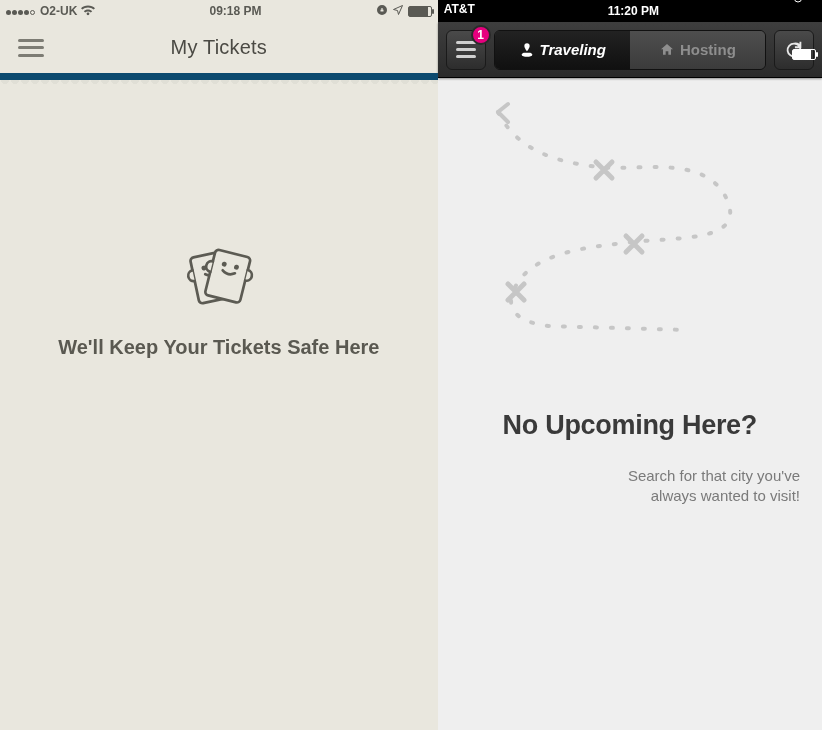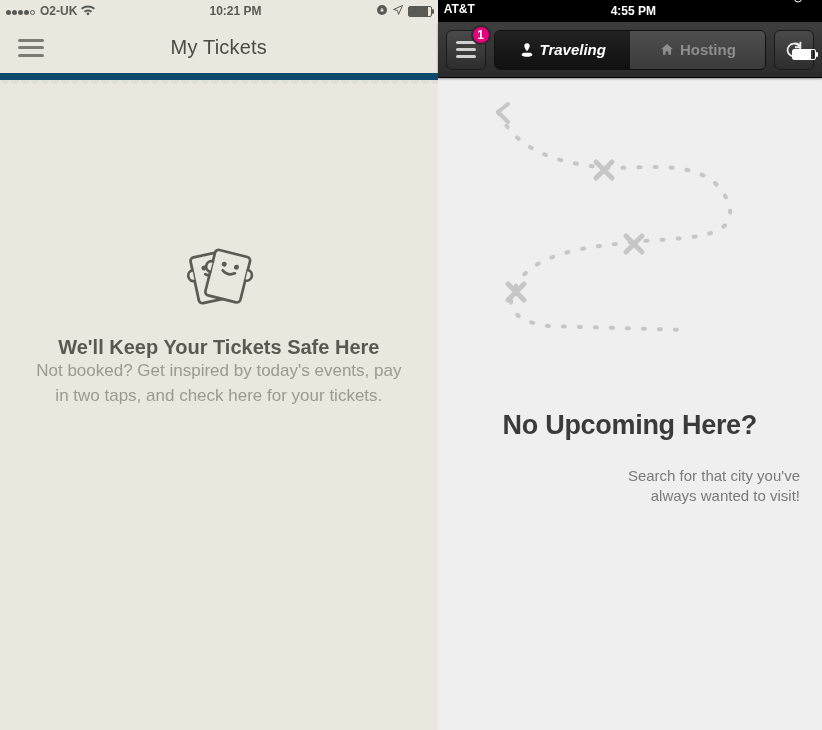--- a/index.html
+++ b/index.html
@@ -19,21 +19,21 @@
   .hamburgerL { position:absolute; left:18px; top:50%; transform:translateY(-50%); width:26px; height:18px; display:flex; flex-direction:column; justify-content:space-between; cursor:pointer;}
   .hamburgerL span{ display:block; height:3px; background:#7d7c74; border-radius:2px;}
   .titleL { font-size:20px; font-weight:500; color:#4b4a44; letter-spacing:.2px; }
   .tear { height:8px; background:
       radial-gradient(circle at 5px 0, #e0dfd6 4px, transparent 4px) repeat-x,
       #e9e7de;
     background-size:10px 8px;
   }
   .bodyL { flex:1; display:flex; flex-direction:column; align-items:center; padding:150px 30px 0; }
   .ticketArt { width:90px; height:72px; margin-bottom:26px; }
-  .headL { font-size:20px; font-weight:600; color:#5a5951; text-align:center;}
+  .headL { font-size:20px; font-weight:600; color:#5a5951; margin-bottom:14px; text-align:center;}
   .subL  { font-size:17px; line-height:1.45; color:#9c9a90; text-align:center; font-weight:300; }
   
   .right { width:411px; background:#efefef; }
   .statusR { height:22px; background:#000; color:#fff; display:flex; align-items:center; justify-content:space-between; padding:0 6px; font-size:12px; font-weight:600; }
   .statusR .sl, .statusR .sr { display:flex; align-items:flex-start; gap:14px;flex-direction:column; }
   .bars { display:flex; align-items:flex-end; gap:1px; height:10px;}
   .bars span{ width:3px; background:#fff;}
   .bars span:nth-child(1){height:3px;} .bars span:nth-child(2){height:5px;}
   .bars span:nth-child(3){height:7px;} .bars span:nth-child(4){height:9px;}
   .bars span:nth-child(5){height:10px; background:#555;}
@@ -63,21 +63,21 @@
   <div class="statusL">
     <div class="sl">
       <span class="dots">
         <span></span><span></span><span></span><span></span><span class="hollow"></span>
       </span>
       <span>O2-UK</span>
       <svg class="wifi" viewBox="0 0 20 16">
           <path fill="#5a5a54" d="M10 14a2 2 0 1 0 0-4 2 2 0 0 0 0 4zm0-14C6 0 2.4 1.5 0 4l2 2c2-2 4.8-3 8-3s6 1 8 3l2-2C17.6 1.5 14 0 10 0zm0 6c-2.3 0-4.4.9-6 2.3l2 2c1-1 2.4-1.5 4-1.5s3 .5 4 1.5l2-2C14.4 6.9 12.3 6 10 6z"></path>
         </svg>
     </div>
-    <div>10:21 PM</div>
+    <div>09:18 PM</div>
     <div class="sr">
       <span>
         <svg width="12" height="12" viewBox="0 0 24 24">
             <path fill="#5a5a54" d="M12 2a10 10 0 1 0 10 10A10 10 0 0 0 12 2zm3 13H9v-3a1 1 0 0 1 1-1v-1a2 2 0 1 1 4 0v1a1 1 0 0 1 1 1zm-2-4v-1a1 1 0 1 0-2 0v1z"></path>
           </svg>
       </span>
       <span>
         <svg width="12" height="12" viewBox="0 0 24 24">
             <path fill="none" stroke="#5a5a54" stroke-width="2" d="M3 11 L21 3 L13 21 L11 13 Z"></path>
           </svg>
@@ -111,38 +111,37 @@
         <g transform="rotate(14 50 40)">
           <rect x="40" y="14" width="40" height="52" rx="4" fill="#e9e7de"></rect>
           <path d="M40 28 a6 6 0 0 0 0 12 M80 28 a6 6 0 0 1 0 12" fill="#e9e7de"></path>
           <circle cx="53" cy="28" r="1.2" fill="#5c5b53"></circle>
             <circle cx="67" cy="28" r="1.2" fill="#5c5b53"></circle>
           <path d="M53 35 q7 5 14 0"></path>
         </g>
       </g>
     </svg>
     <div class="headL">We'll Keep Your Tickets Safe Here</div>
-    <div class="subL">Not booked? Get inspired by today's events, pay in two taps, and check here for your tickets.</div>
   </div>
 </div>
 
 <div class="phone right">
   <div class="statusR">
     <div class="sl">
       <span class="bars">
         <span></span>
           <span></span>
           <span></span>
           <span></span>
           <span></span>
       </span>
       <span>AT&amp;T</span>
       <span>LTE</span>
     </div>
-    <div>4:55 PM</div>
+    <div>11:20 PM</div>
     <div class="sr">
       <span>
         <svg width="12" height="12" viewBox="0 0 24 24">
             <path fill="#fff" d="M3 11 L21 3 L13 21 L11 13 Z"></path>
           </svg>
       </span>
       <span>
         <svg width="12" height="12" viewBox="0 0 24 24">
             <circle cx="12" cy="13" r="7" fill="none" stroke="#fff" stroke-width="2"></circle>
             <path stroke="#fff" stroke-width="2" d="M12 9v4h3M5 4l3 2M19 4l-3 2"></path>

